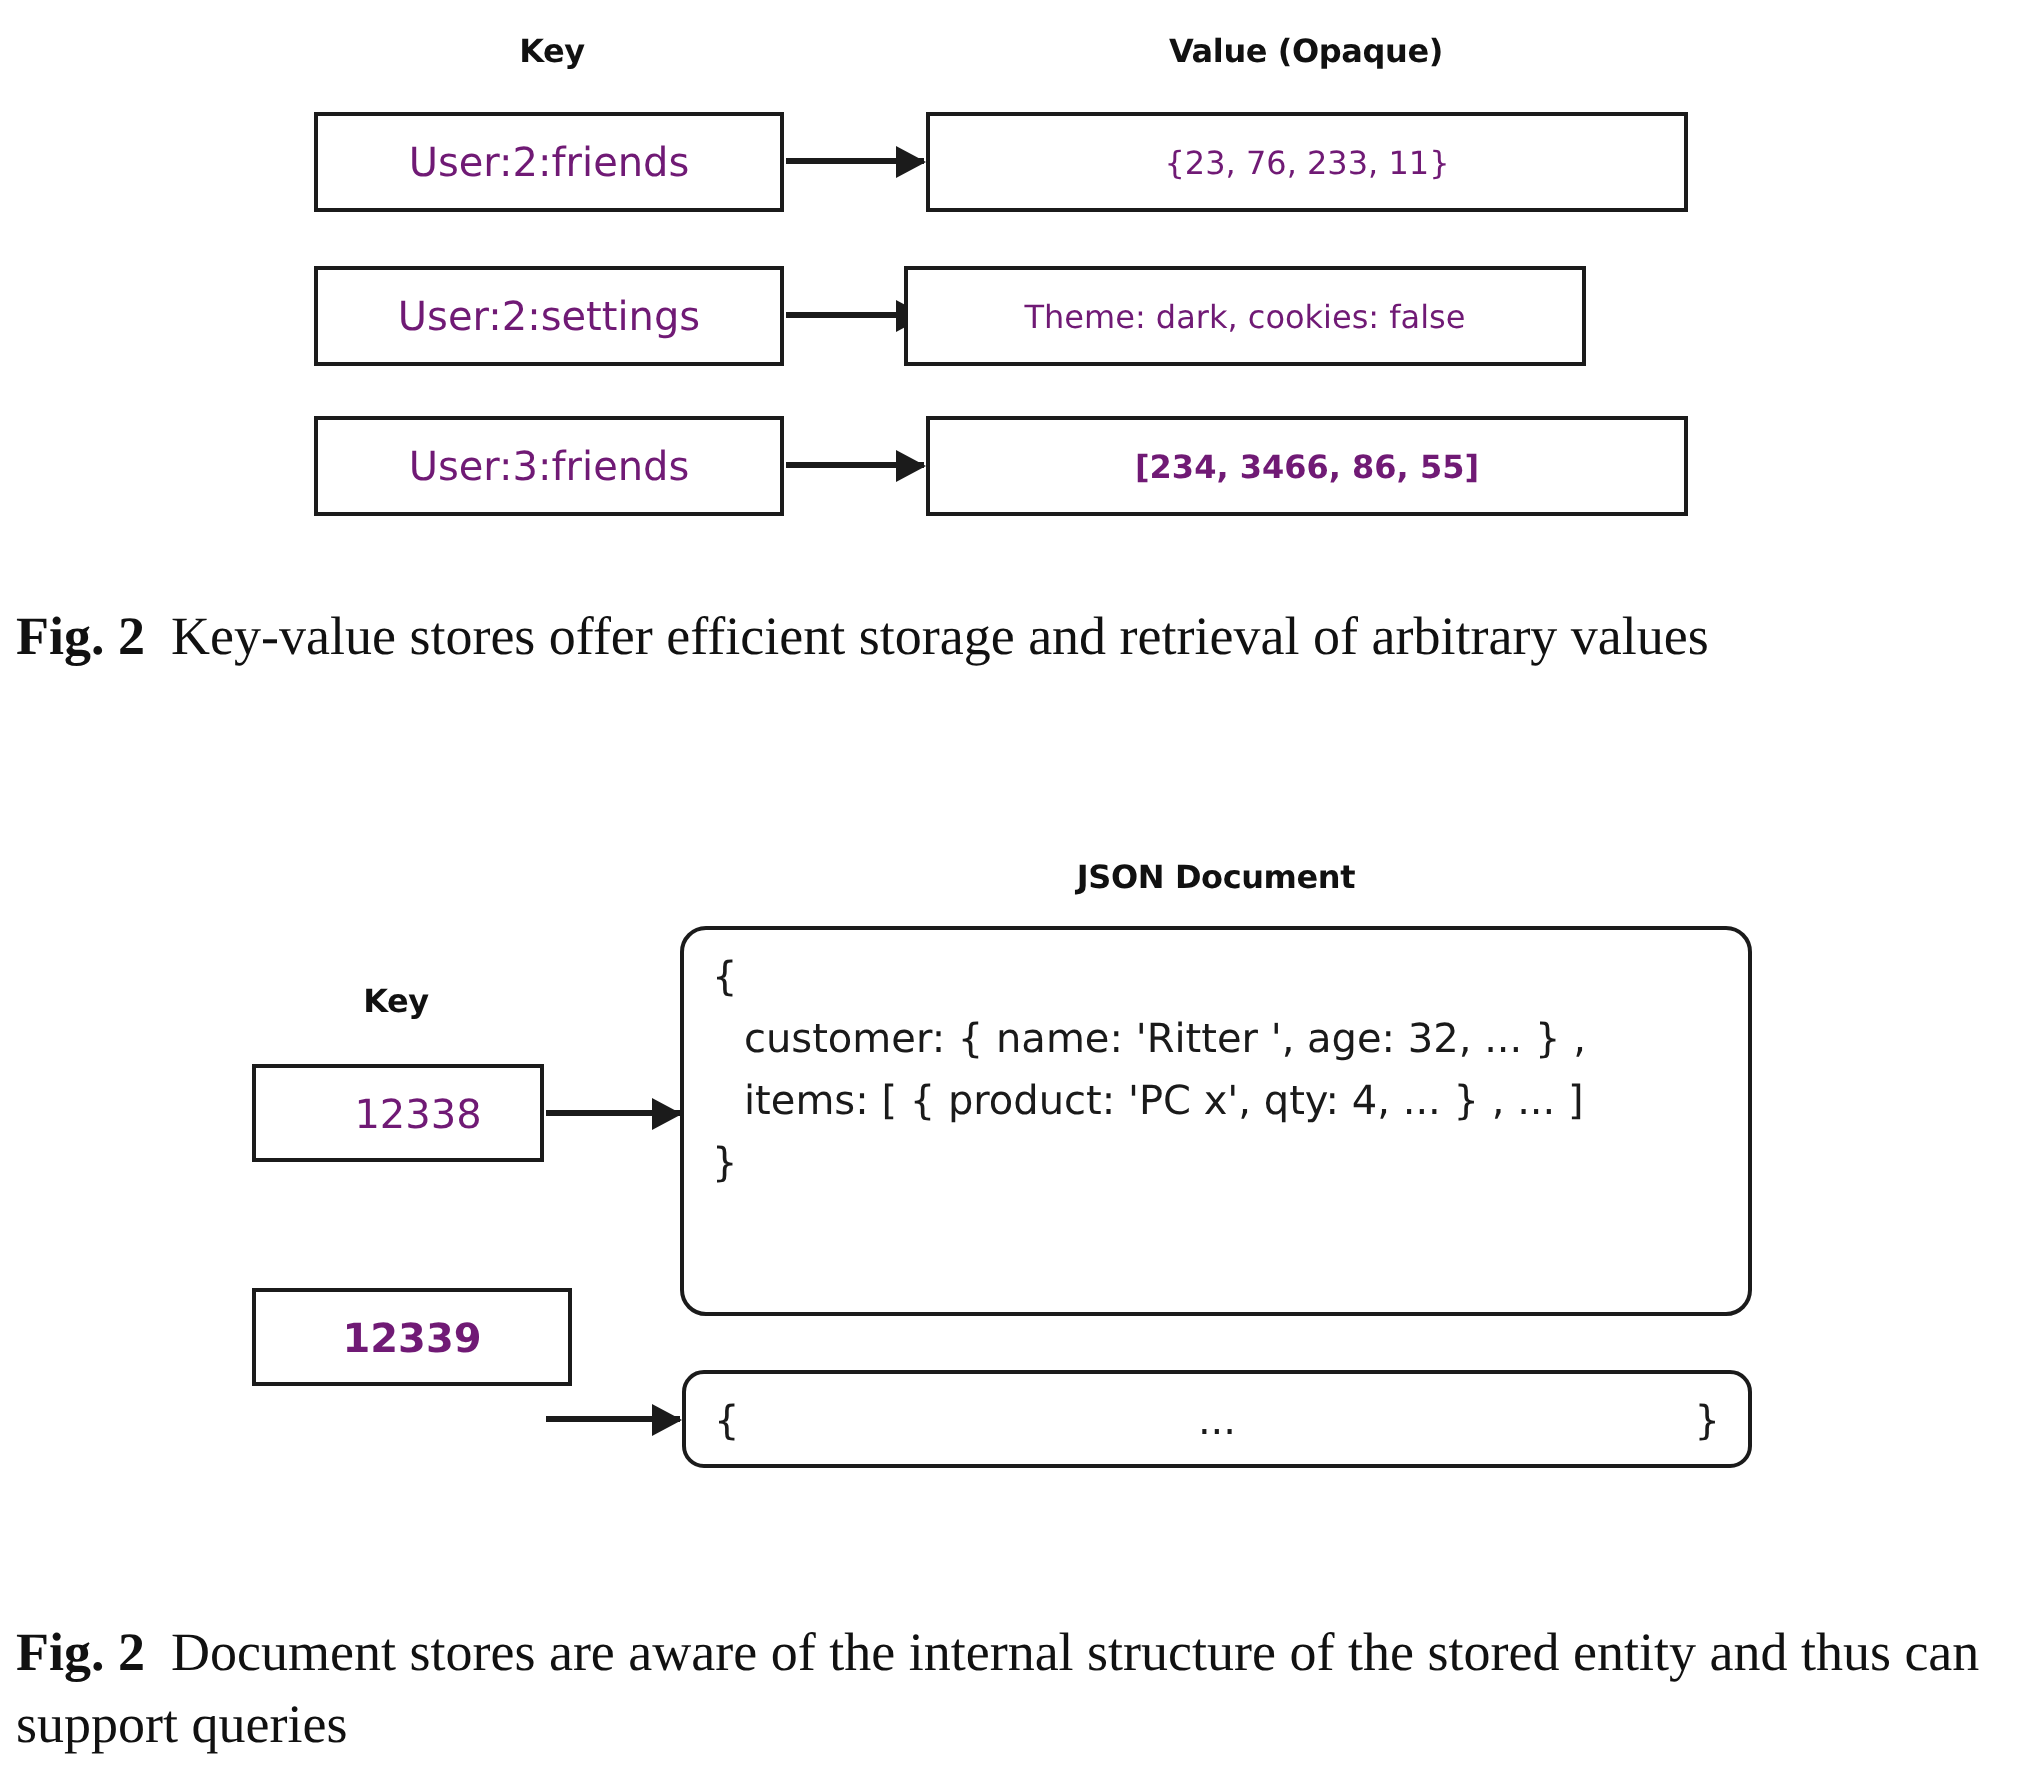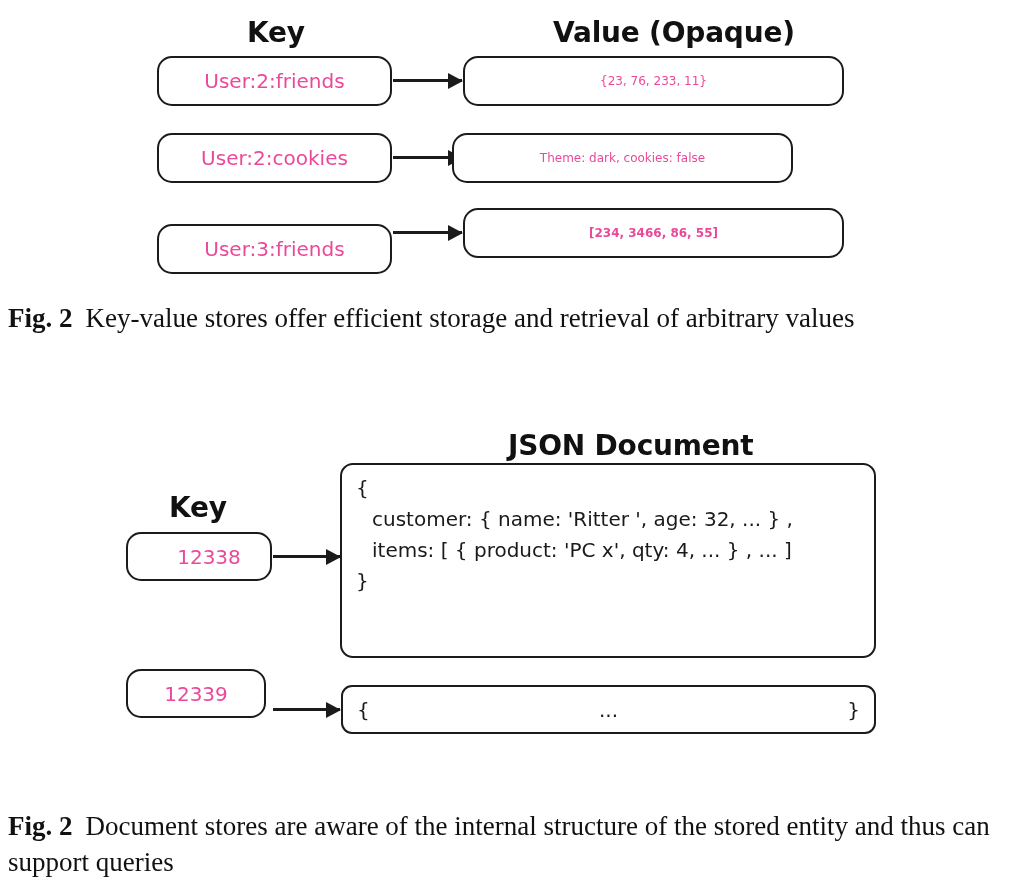--- a/index.html
+++ b/index.html
@@ -16,44 +16,44 @@
     overflow: hidden;
   }
 
   .fig { position: absolute; left: 0; top: 0; width: 1015px; }
 
   
   .col-header {
     position: absolute;
     font-family: "DejaVu Sans", sans-serif;
     font-weight: bold;
-    font-size: 28px;
+    font-size: 16px;
     letter-spacing: -0.2px;
     color: #111111;
     text-align: center;
     white-space: nowrap;
   }
 
   .box {
     position: absolute;
     box-sizing: border-box;
     border: 2px solid #1b1b1b;
-    border-radius: 15px;
+    border-radius: 0;
     background: #ffffff;
     display: flex;
     align-items: center;
     justify-content: center;
     font-family: "DejaVu Sans", sans-serif;
     font-size: 20px;
-    color: #ec4899;
+    color: #701a75;
     white-space: nowrap;
   }
 
   .box.key-box { font-size: 20px; }
-  .box.value-box { font-size: 12px; }
+  .box.value-box { font-size: 16px; }
 
   
   .arrow {
     position: absolute;
     height: 3px;
     background: #1b1b1b;
   }
   .arrow::after {
     content: "";
     position: absolute;
@@ -122,25 +122,25 @@
 <div class="fig">
 
   <div class="col-header" style="left:176px; top:16px; width:200px;">Key</div>
 
   <div class="col-header" style="left:553px; top:16px; width:200px;">Value (Opaque)</div>
 
   <div class="box key-box" style="left:157px; top:56px; width:235px; height:50px;">User:2:friends</div>
   <div class="arrow" style="left:393px; top:79px; width:69px;"></div>
   <div class="box value-box" style="left:463px; top:56px; width:381px; height:50px;">{23, 76, 233, 11}</div>
 
-  <div class="box key-box" style="left:157px; top:133px; width:235px; height:50px;">User:2:cookies</div>
+  <div class="box key-box" style="left:157px; top:133px; width:235px; height:50px;">User:2:settings</div>
   <div class="arrow" style="left:393px; top:156px; width:69px;"></div>
   <div class="box value-box" style="left:452px; top:133px; width:341px; height:50px;">Theme: dark, cookies: false</div>
 
-  <div class="box key-box" style="left:157px; top:208px; width:235px; height:50px;margin-top:16px;">User:3:friends</div>
+  <div class="box key-box" style="left:157px; top:208px; width:235px; height:50px;">User:3:friends</div>
   <div class="arrow" style="left:393px; top:231px; width:69px;"></div>
   <div class="box value-box" style="left:463px; top:208px; width:381px; height:50px;font-weight:bold;">[234, 3466, 86, 55]</div>
 
   <div class="caption" style="top:300px;">
     <span class="fig-label">Fig. 2</span><span>Key-value stores offer efficient storage and retrieval of arbitrary values</span>
   </div>
 </div>
 
 <div class="fig">
 
@@ -151,21 +151,21 @@
   <div class="box key-box" style="left:126px; top:532px; width:146px; height:49px;padding-left:20px;">12338</div>
   <div class="arrow" style="left:273px; top:555px; width:67px;"></div>
 
   <div class="json-box" style="left:340px; top:463px; width:536px; height:195px;">
     <span class="json-line">{</span>
     <span class="json-line indent">customer: { name:  'Ritter ', age: 32, ... } ,</span>
     <span class="json-line indent">items: [ { product: 'PC x', qty: 4, ... } , ... ]</span>
     <span class="json-line">}</span>
   </div>
 
-  <div class="box key-box" style="left:126px; top:669px; width:140px; height:49px;">12339</div>
+  <div class="box key-box" style="left:126px; top:644px; width:160px; height:49px;font-weight:bold;">12339</div>
   <div class="arrow" style="left:273px; top:708px; width:67px;"></div>
 
   <div class="stub-box" style="left:341px; top:685px; width:535px; height:49px;">
     <span class="stub-brace-left">{</span>
     <span class="stub-dots">...</span>
     <span class="stub-brace-right">}</span>
   </div>
 
   <div class="caption" style="top:772px;margin-top:36px;">
     <span class="fig-label">Fig. 2</span><span>Document stores are aware of the internal structure of the stored entity and thus can support queries</span>

